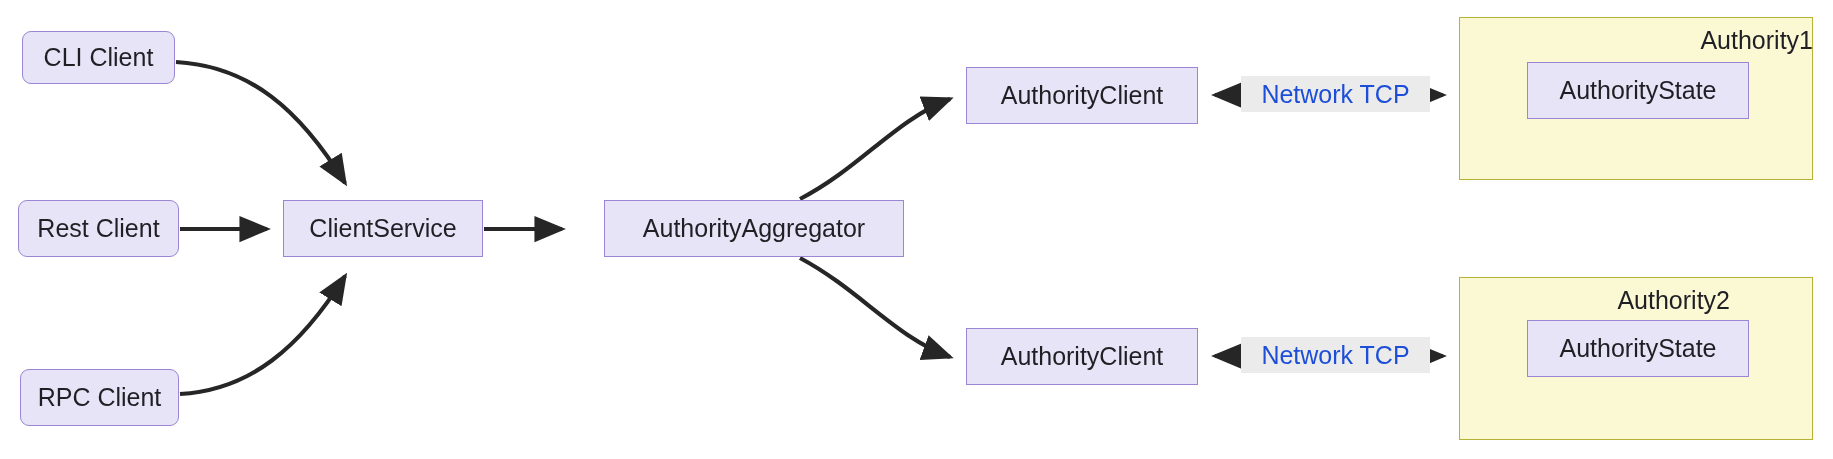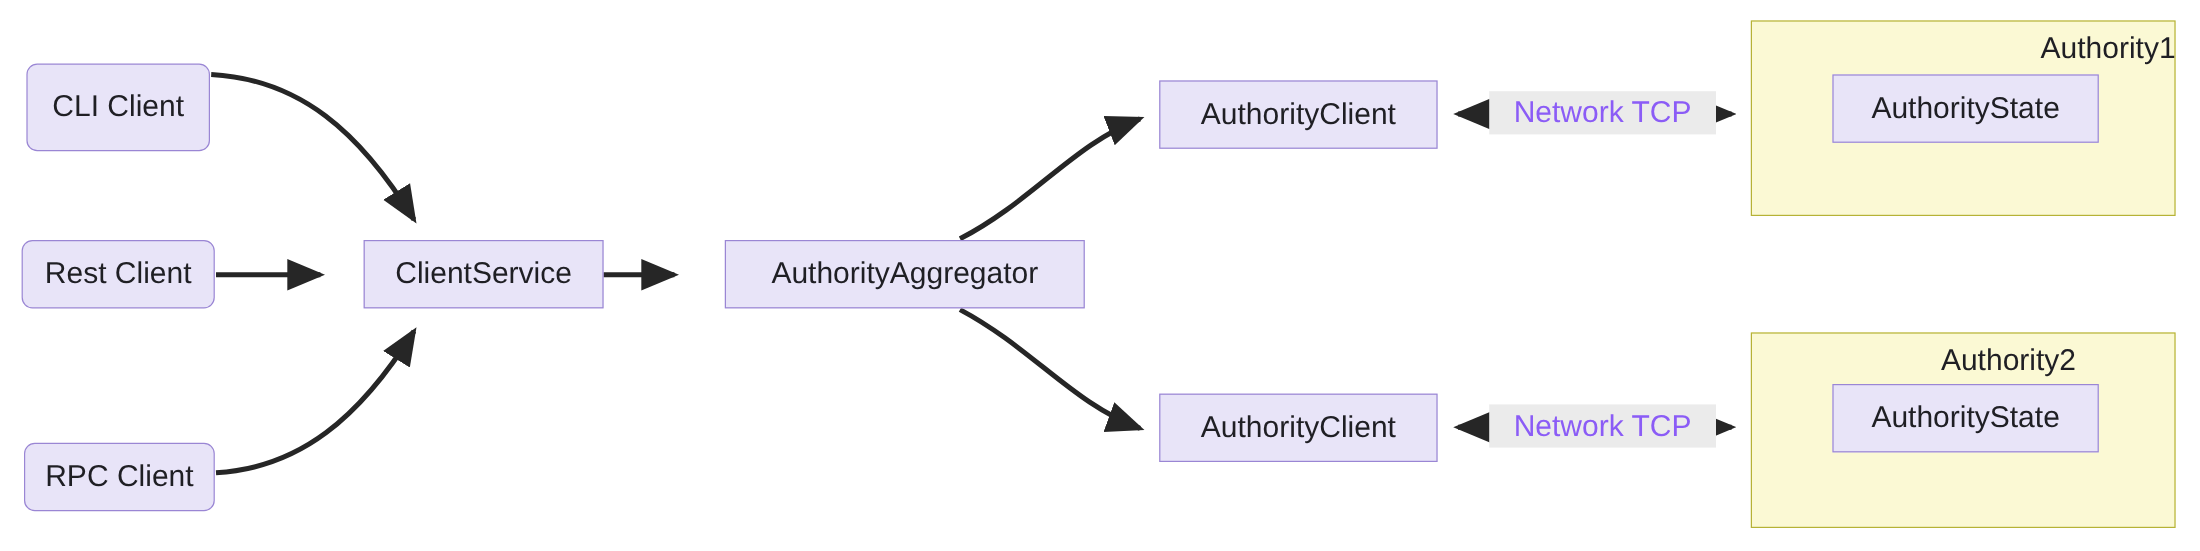--- a/index.html
+++ b/index.html
@@ -57,21 +57,21 @@
     z-index: 2;
     white-space: nowrap;
   }
   .edge-label {
     position: absolute;
     box-sizing: border-box;
     display: flex;
     align-items: center;
     justify-content: center;
     background: #ebebeb;
-    color: #8b5cf6;
+    color: #1d4ed8;
     font-size: 25px;
     line-height: 1;
     white-space: nowrap;
     z-index: 4;
     padding: 2px 1px;
   }
 </style>
 </head>
 <body>
 
@@ -103,27 +103,27 @@
 
     <path d="M 1215,356 L 1443,356" fill="none" stroke="#262626" stroke-width="4.2" marker-start="url(#arrowStart)" marker-end="url(#arrowEnd)"></path>
   </svg>
 
   <div class="cluster" style="left:1459px; top:17px; width:354px; height:163px;"></div>
   <div class="cluster-label" style="left:1459px; width:354px; top:28px;">Authority1</div>
 
   <div class="cluster" style="left:1459px; top:277px; width:354px; height:163px;"></div>
   <div class="cluster-label" style="left:1376px; width:354px; top:288px;">Authority2</div>
 
-  <div class="node rounded" style="left:22px; top:31px; width:153px; height:73px;margin-top:22px;">CLI Client</div>
+  <div class="node rounded" style="left:22px; top:31px; width:153px; height:53px;">CLI Client</div>
 
   <div class="node rounded" style="left:20px; top:369px; width:159px; height:57px;">RPC Client</div>
 
   <div class="node rounded" style="left:18px; top:200px; width:161px; height:57px;">Rest Client</div>
 
-  <div class="node" style="left:283px; top:200px; width:200px; height:57px;margin-left:20px;">ClientService</div>
+  <div class="node" style="left:283px; top:200px; width:200px; height:57px;">ClientService</div>
 
   <div class="node" style="left:604px; top:200px; width:300px; height:57px;">AuthorityAggregator</div>
 
   <div class="node" style="left:966px; top:67px; width:232px; height:57px;">AuthorityClient</div>
 
   <div class="node" style="left:966px; top:328px; width:232px; height:57px;">AuthorityClient</div>
 
   <div class="node" style="left:1527px; top:62px; width:222px; height:57px;">AuthorityState</div>
 
   <div class="node" style="left:1527px; top:320px; width:222px; height:57px;">AuthorityState</div>

